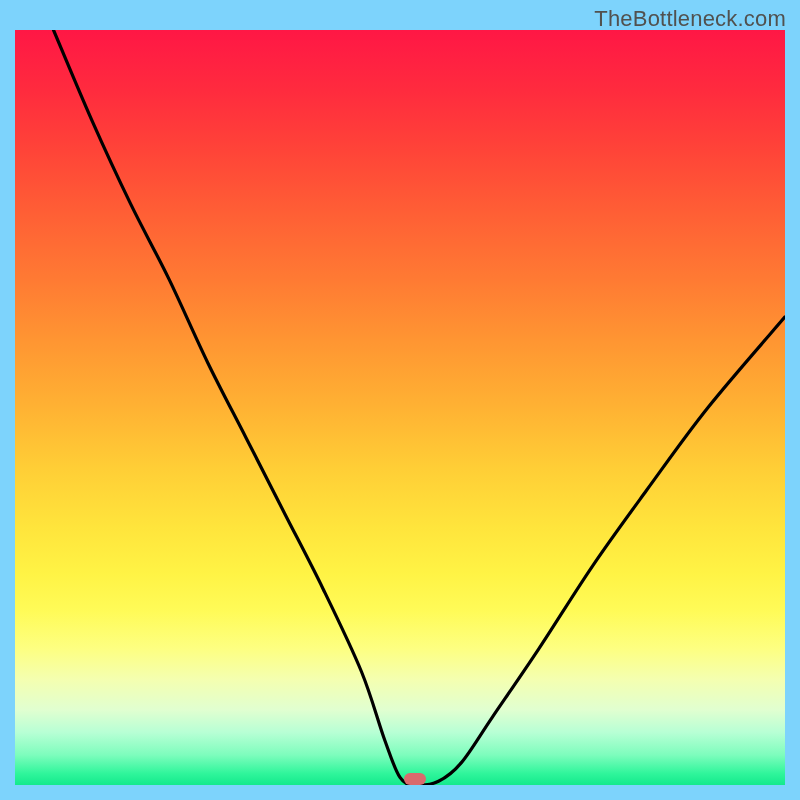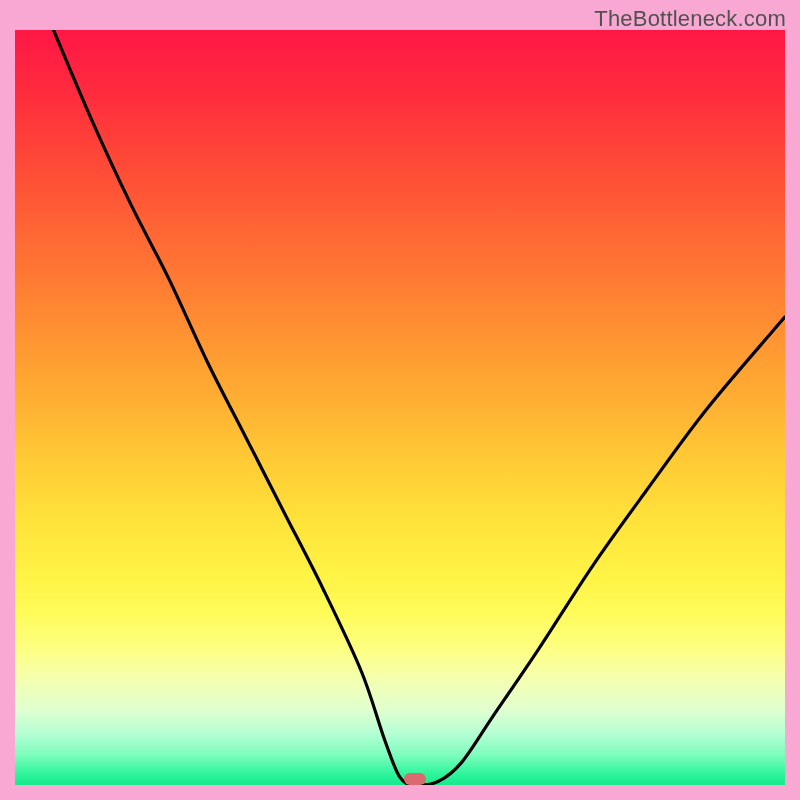--- a/index.html
+++ b/index.html
@@ -8,21 +8,21 @@
     width: 800px;
     height: 800px;
     background: #000;
     font-family: Arial, Helvetica, sans-serif;
     overflow: hidden;
   }
   .frame {
     position: relative;
     width: 800px;
     height: 800px;
-    background: #f9a8d4;
+    background: #7dd3fc;
   }
   .watermark {
     position: absolute;
     top: 6px;
     right: 14px;
     color: #51514f;
     font-size: 22px;
     font-weight: 500;
     letter-spacing: 0.2px;
     z-index: 20;

